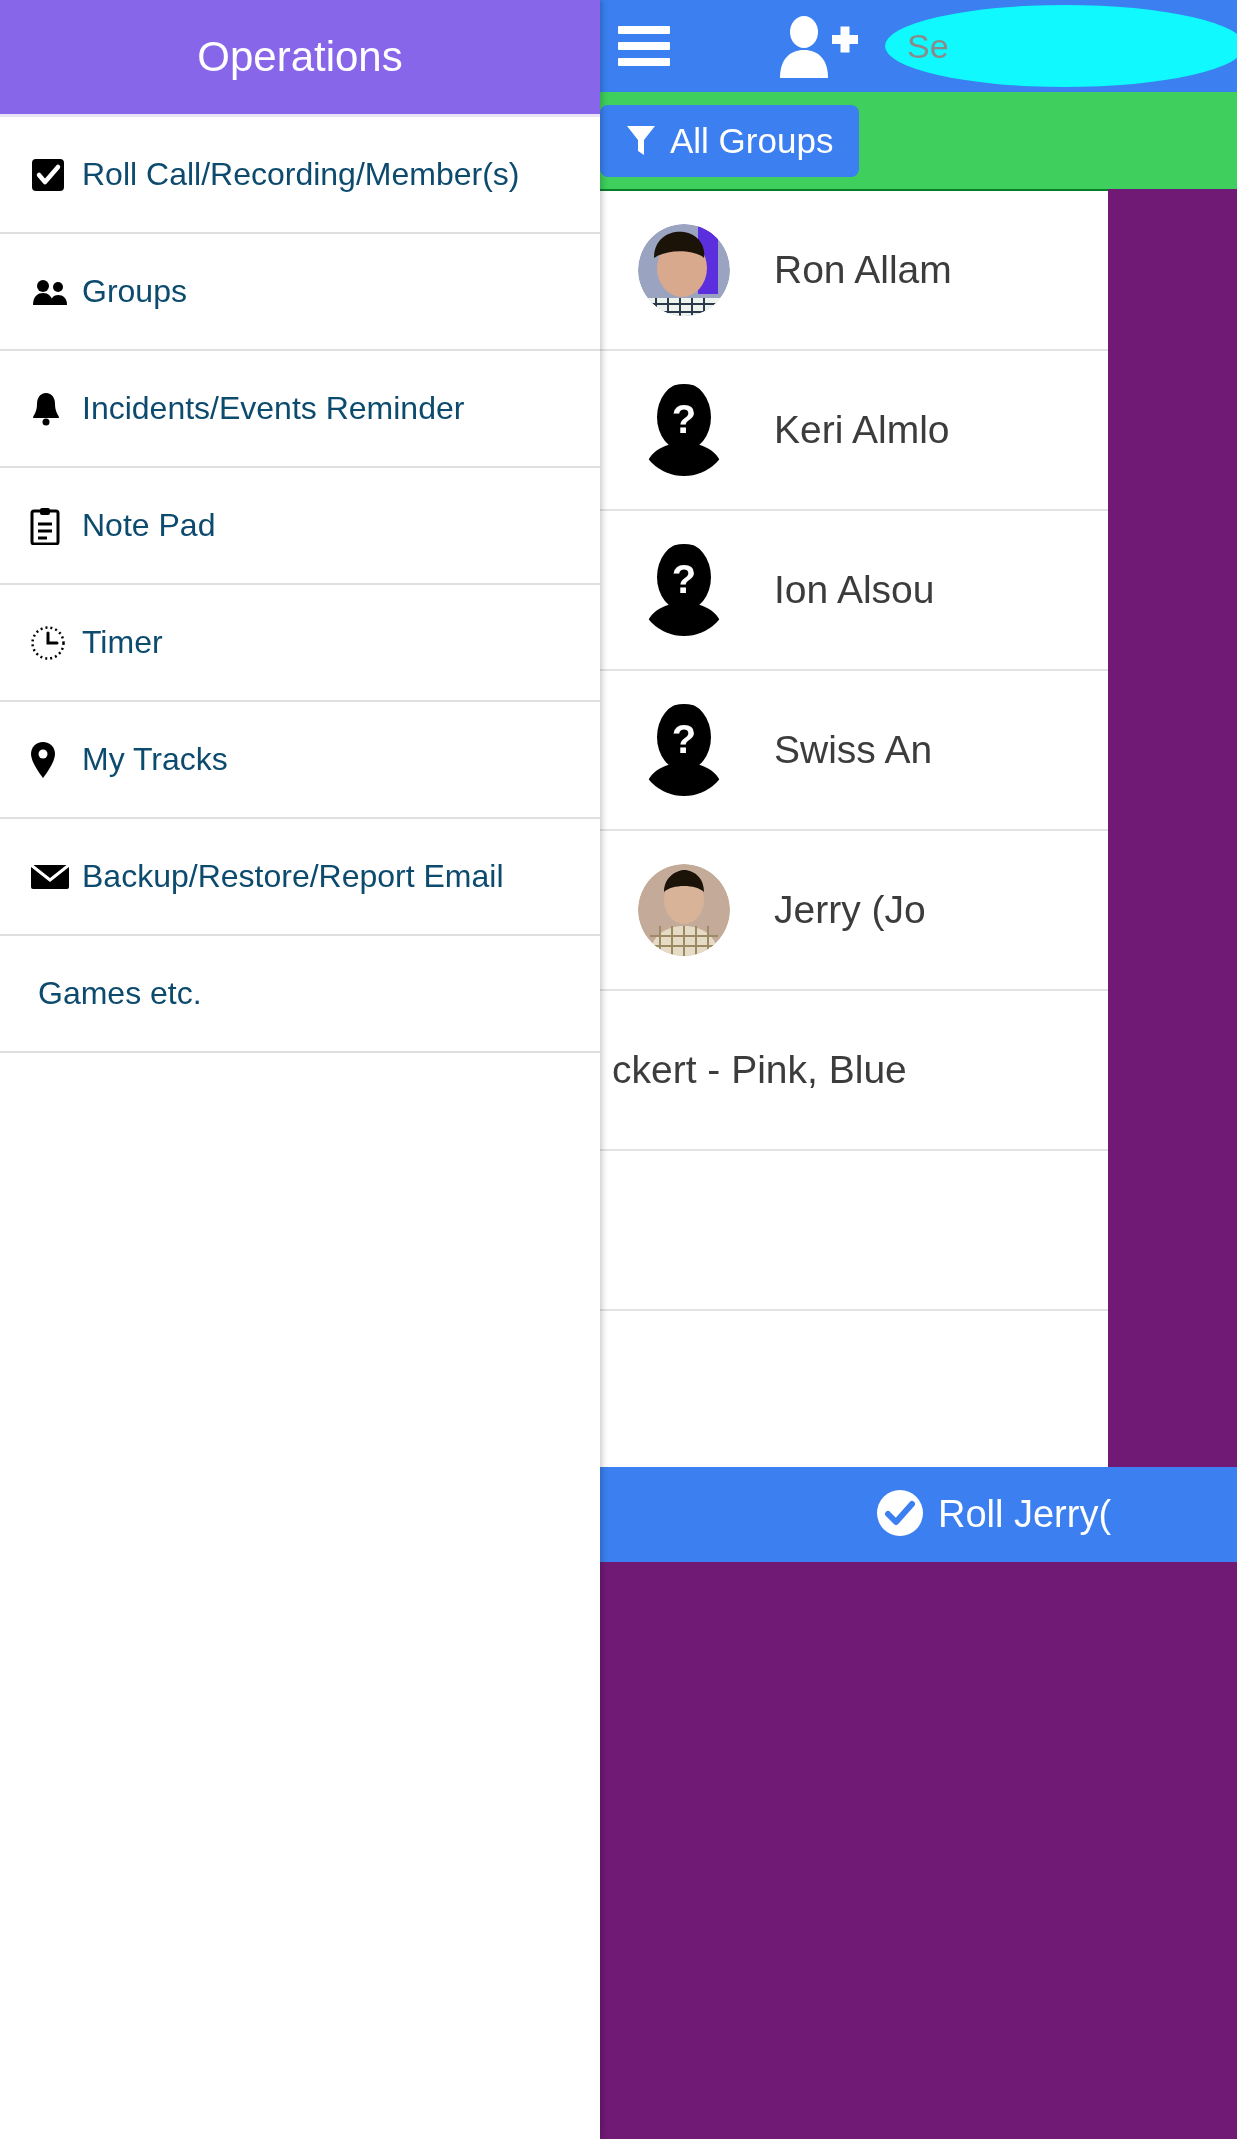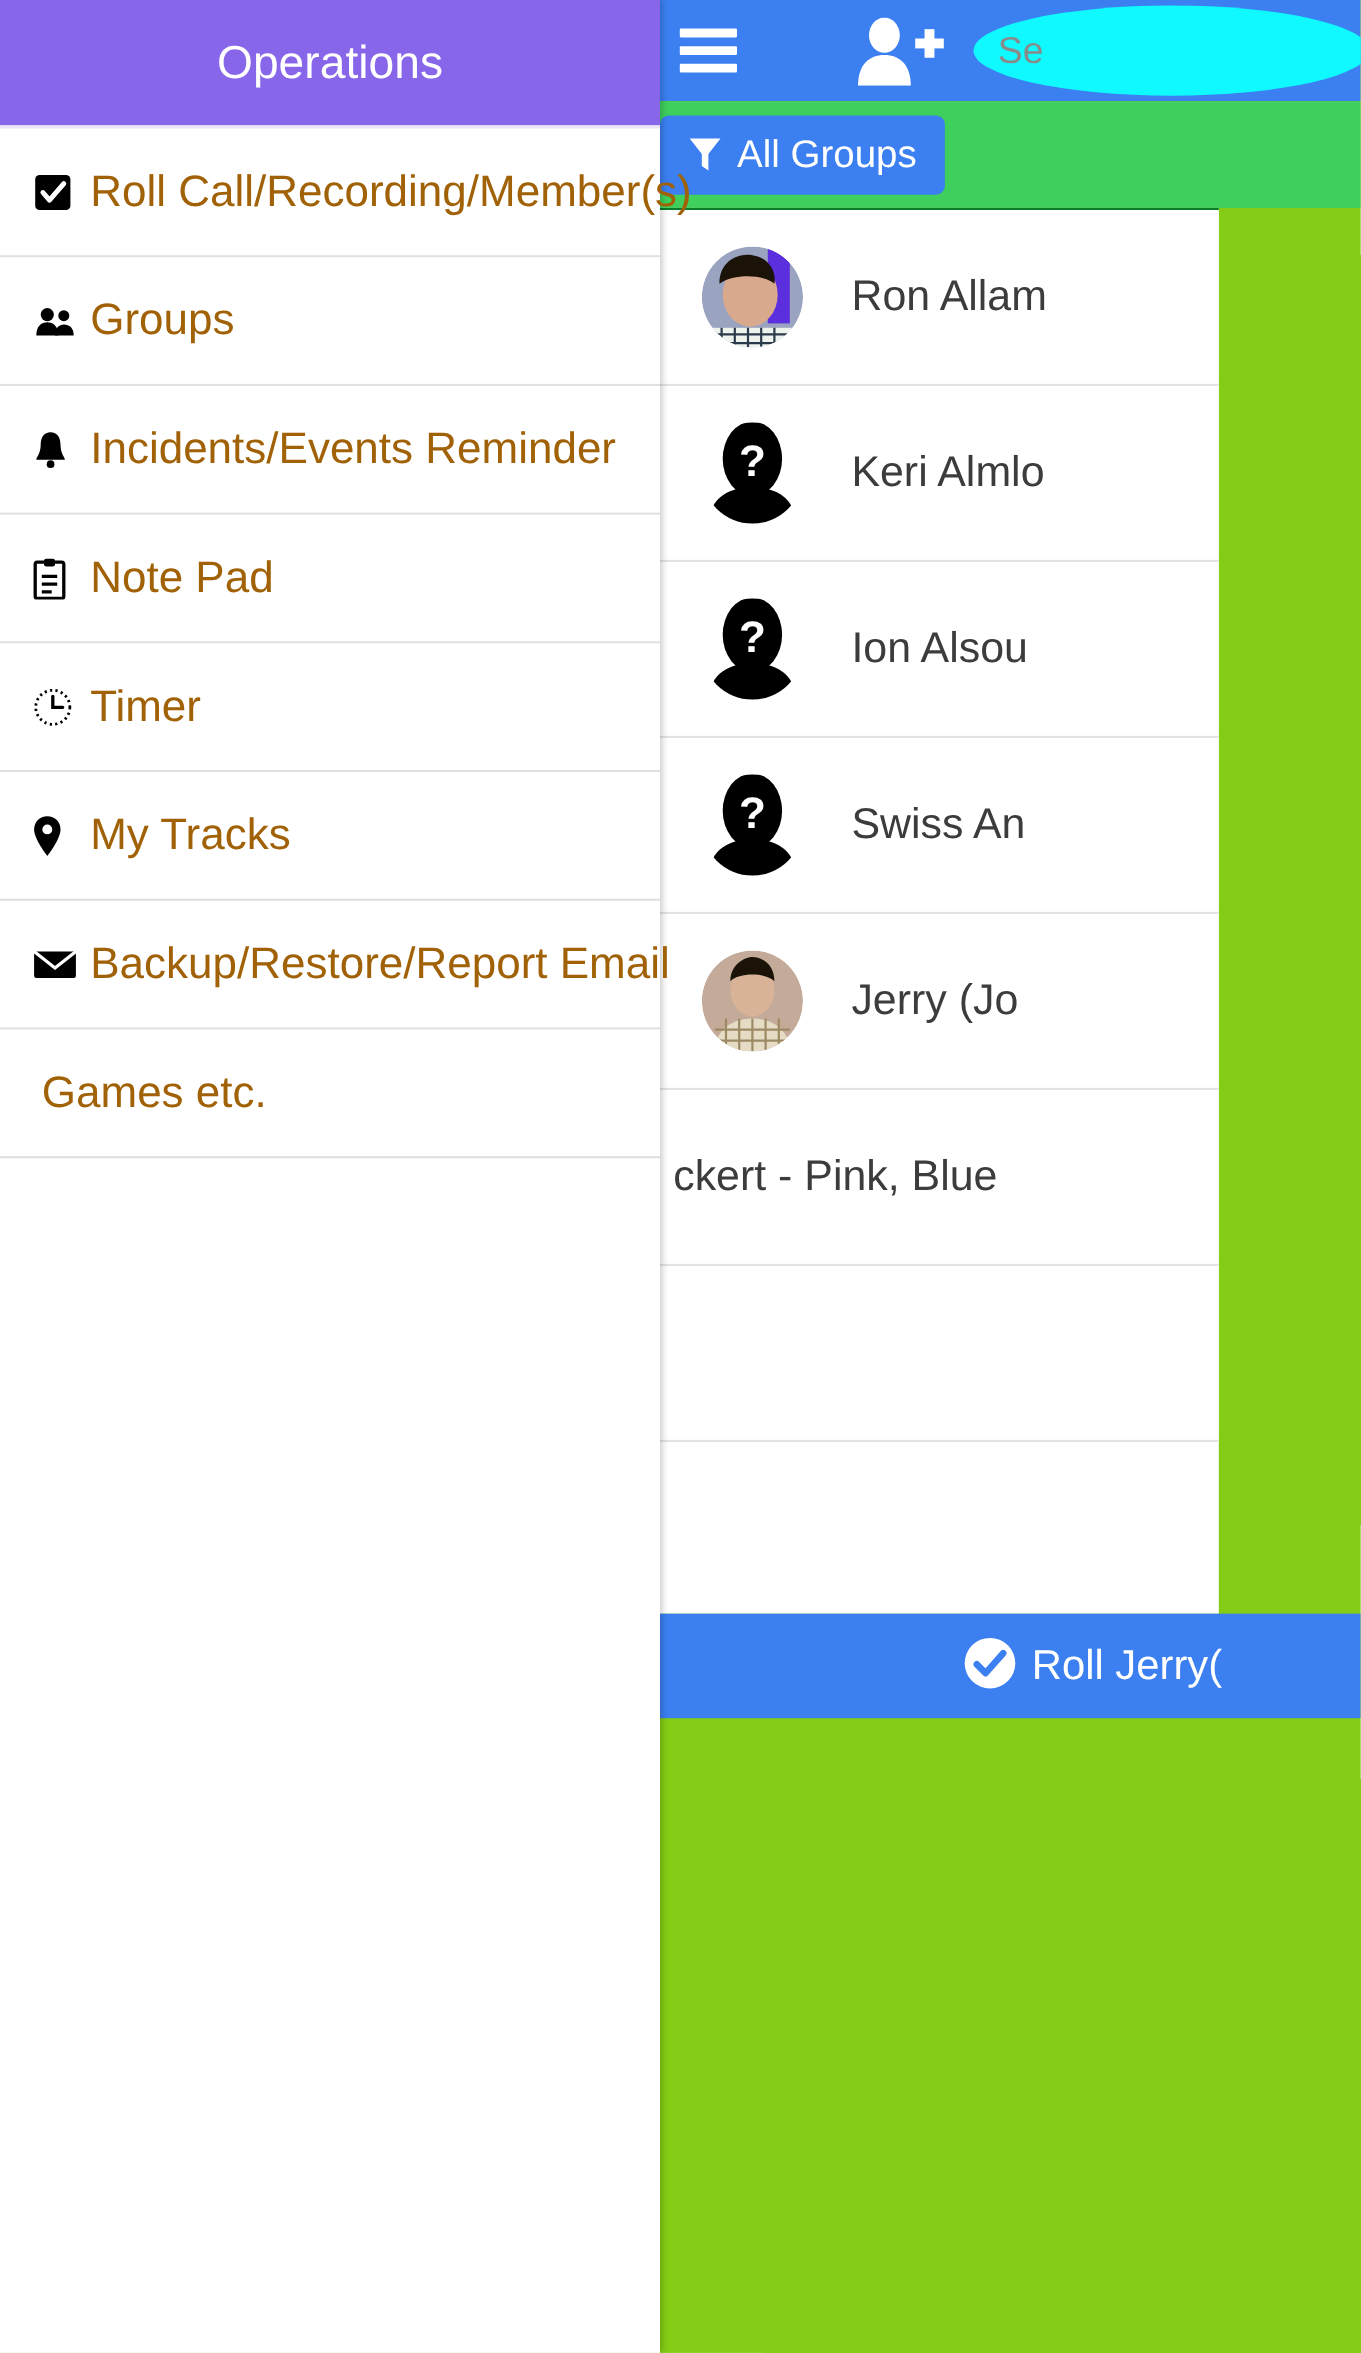--- a/index.html
+++ b/index.html
@@ -7,21 +7,21 @@
   body {
     font-family:"Liberation Sans", sans-serif;
     background:#ffffff;
     overflow:hidden;
     position:relative;
   }
 
   
   #content-screen{
     position:absolute; left:0; top:0; width:1237px; height:2139px;
-    background:#84cc16;
+    background:#701a75;
   }
   #app-toolbar{
     position:absolute; left:600px; top:0; width:637px; height:92px;
     background:#3b7ff0;
     display:flex; align-items:center;
   }
   #hamburger-btn{
     position:absolute; left:18px; top:26px; width:52px; height:40px;
     display:flex; flex-direction:column; justify-content:space-between;
     cursor:pointer;
@@ -105,21 +105,21 @@
     height:117px; border-bottom:2px solid #e0e0e0;
     display:flex; align-items:center; padding-left:30px;
     cursor:pointer; background:#fff;
   }
   .drawer-item .di-icon{
     width:44px; display:flex; align-items:center; justify-content:flex-start;
     flex-shrink:0; font-size:36px; color:#000;
   }
   .drawer-item .di-icon.empty{ width:0; }
   .drawer-item .di-label{
-    font-size:40px; color:#a16207; white-space:nowrap;
+    font-size:32px; color:#0c4a6e; white-space:nowrap;
   }
   .drawer-item .di-icon + .di-label{ margin-left:8px; }
   #drawer-rest{ background:#fff; flex:1; }
 </style>
 </head>
 <body>
 
 <div id="content-screen">
 
   <div id="app-toolbar">

